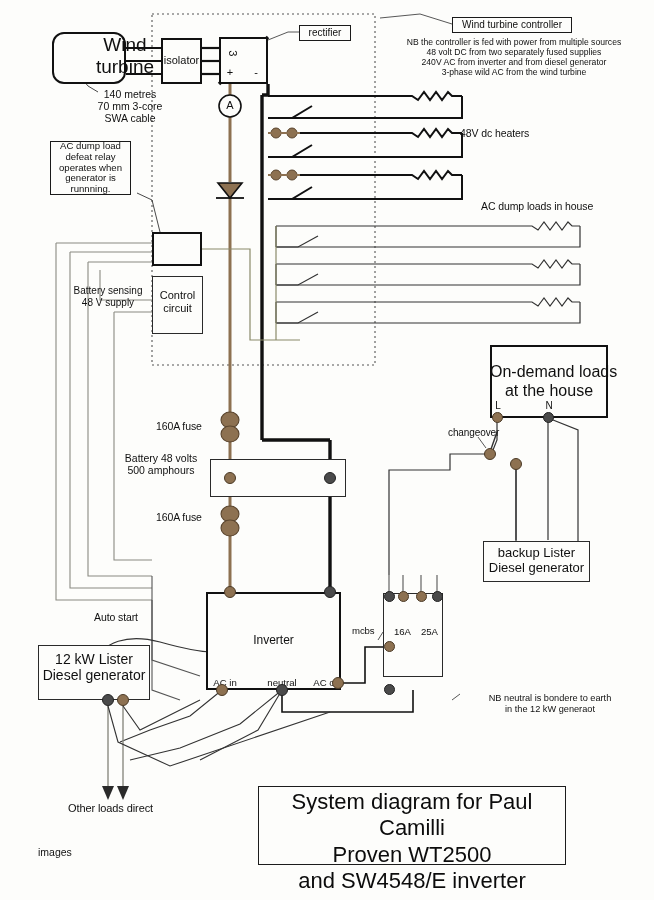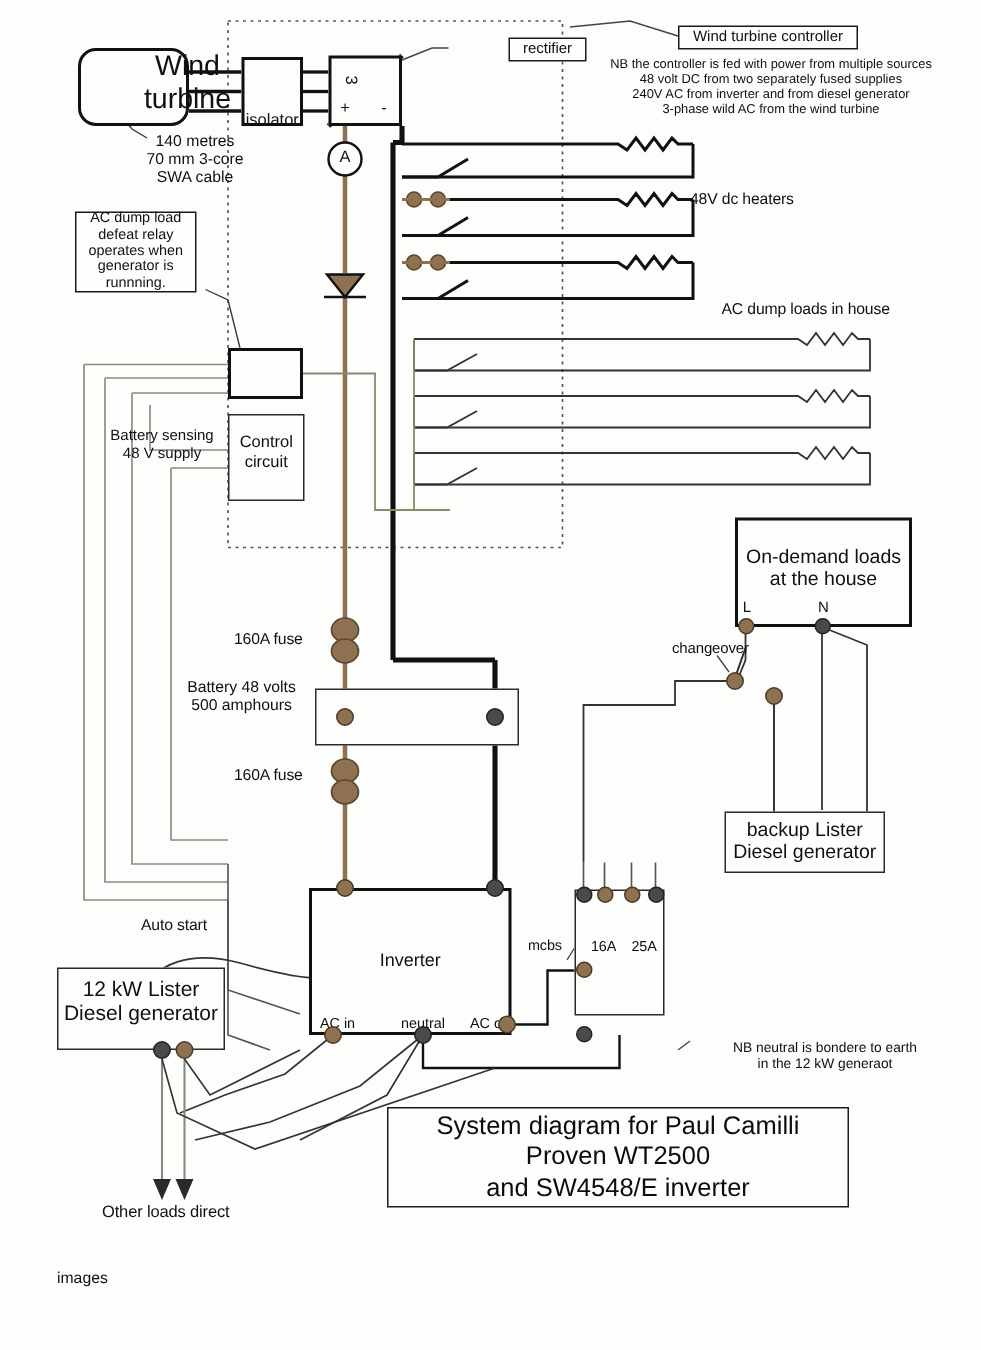--- a/index.html
+++ b/index.html
@@ -298,28 +298,28 @@
     </g>
 
     <line x1="452" y1="700" x2="460" y2="694" stroke="#444" stroke-width="0.9"></line>
   </svg>
 
   <div class="hardbox" style="left:52px;top:32px;width:74px;height:52px;border-radius:12px;"></div>
   <div class="plain" style="left:52px;top:34px;width:74px;font-size:19px;padding-left:36px;">Wind
 turbine</div>
 
   <div class="hardbox" style="left:161px;top:38px;width:41px;height:46px;"></div>
-  <div class="plain" style="left:157px;top:54px;width:49px;font-size:11px;margin-top:20px;">isolator</div>
+  <div class="plain" style="left:157px;top:54px;width:49px;font-size:11px;">isolator</div>
 
   <div class="hardbox" style="left:219px;top:37px;width:49px;height:47px;"></div>
   <div class="plain" style="left:226px;top:47px;width:14px;font-size:11px;transform:rotate(90deg);">3</div>
   <div class="plain" style="left:224px;top:66px;width:12px;font-size:11px;">+</div>
   <div class="plain" style="left:250px;top:66px;width:12px;font-size:11px;">-</div>
 
-  <div class="boxlbl" style="left:299px;top:25px;width:52px;height:16px;font-size:10px;margin-left:40px;">
+  <div class="boxlbl" style="left:299px;top:25px;width:52px;height:16px;font-size:10px;">
     <span>rectifier</span>
   </div>
 
   <div class="plain" style="left:222px;top:99px;width:16px;font-size:11px;">A</div>
 
   <div class="plain" style="left:72px;top:88px;width:116px;font-size:10.5px;">140 metres
 70 mm 3-core
 SWA cable</div>
 
   <div class="boxlbl" style="left:452px;top:17px;width:120px;height:16px;font-size:10px;">
@@ -383,21 +383,21 @@
   <div class="term t-brown" style="left:398px;top:591px;width:11px;height:11px;"></div>
   <div class="term t-brown" style="left:416px;top:591px;width:11px;height:11px;"></div>
   <div class="term t-dark" style="left:432px;top:591px;width:11px;height:11px;"></div>
   <div class="term t-brown" style="left:384px;top:641px;width:11px;height:11px;"></div>
   <div class="term t-dark" style="left:384px;top:684px;width:11px;height:11px;"></div>
 
   <div class="plain" style="left:452px;top:693px;width:196px;font-size:9.2px;">NB neutral is bondere to earth
 in the 12 kW generaot</div>
 
   <div class="hardbox" style="left:490px;top:345px;width:118px;height:73px;"></div>
-  <div class="plain" style="left:490px;top:363px;width:118px;font-size:13px;">On-demand loads
+  <div class="plain" style="left:490px;top:363px;width:118px;font-size:16px;">On-demand loads
 at the house</div>
   <div class="plain" style="left:491px;top:400px;width:14px;font-size:10px;">L</div>
   <div class="plain" style="left:542px;top:400px;width:14px;font-size:10px;">N</div>
   <div class="term t-brown" style="left:492px;top:412px;width:11px;height:11px;"></div>
   <div class="term t-dark" style="left:543px;top:412px;width:11px;height:11px;"></div>
 
   <div class="lbl" style="left:448px;top:427px;font-size:10px;">changeover</div>
   <div class="term t-brown" style="left:484px;top:448px;width:12px;height:12px;"></div>
   <div class="term t-brown" style="left:510px;top:458px;width:12px;height:12px;"></div>
 
@@ -407,21 +407,21 @@
 
   <div class="thinbox" style="left:38px;top:645px;width:112px;height:55px;"></div>
   <div class="plain" style="left:38px;top:651px;width:112px;font-size:14px;">12 kW Lister
 Diesel generator</div>
   <div class="term t-dark" style="left:102px;top:694px;width:12px;height:12px;"></div>
   <div class="term t-brown" style="left:117px;top:694px;width:12px;height:12px;"></div>
 
   <div class="lbl" style="left:94px;top:612px;font-size:10.5px;">Auto start</div>
   <div class="lbl" style="left:68px;top:802px;font-size:11px;">Other loads direct</div>
 
-  <div class="title-block" style="left:258px;top:738px;width:308px;height:67px;font-size:17px;">
+  <div class="title-block" style="left:258px;top:786px;width:308px;height:79px;font-size:22px;">
     <div>System diagram for Paul Camilli</div>
     <div>Proven WT2500</div>
     <div>and SW4548/E inverter</div>
   </div>
 
   <div class="watermark" style="left:38px;top:846px;font-size:10.5px;">images</div>
 
 </div>
 
 </body></html>

